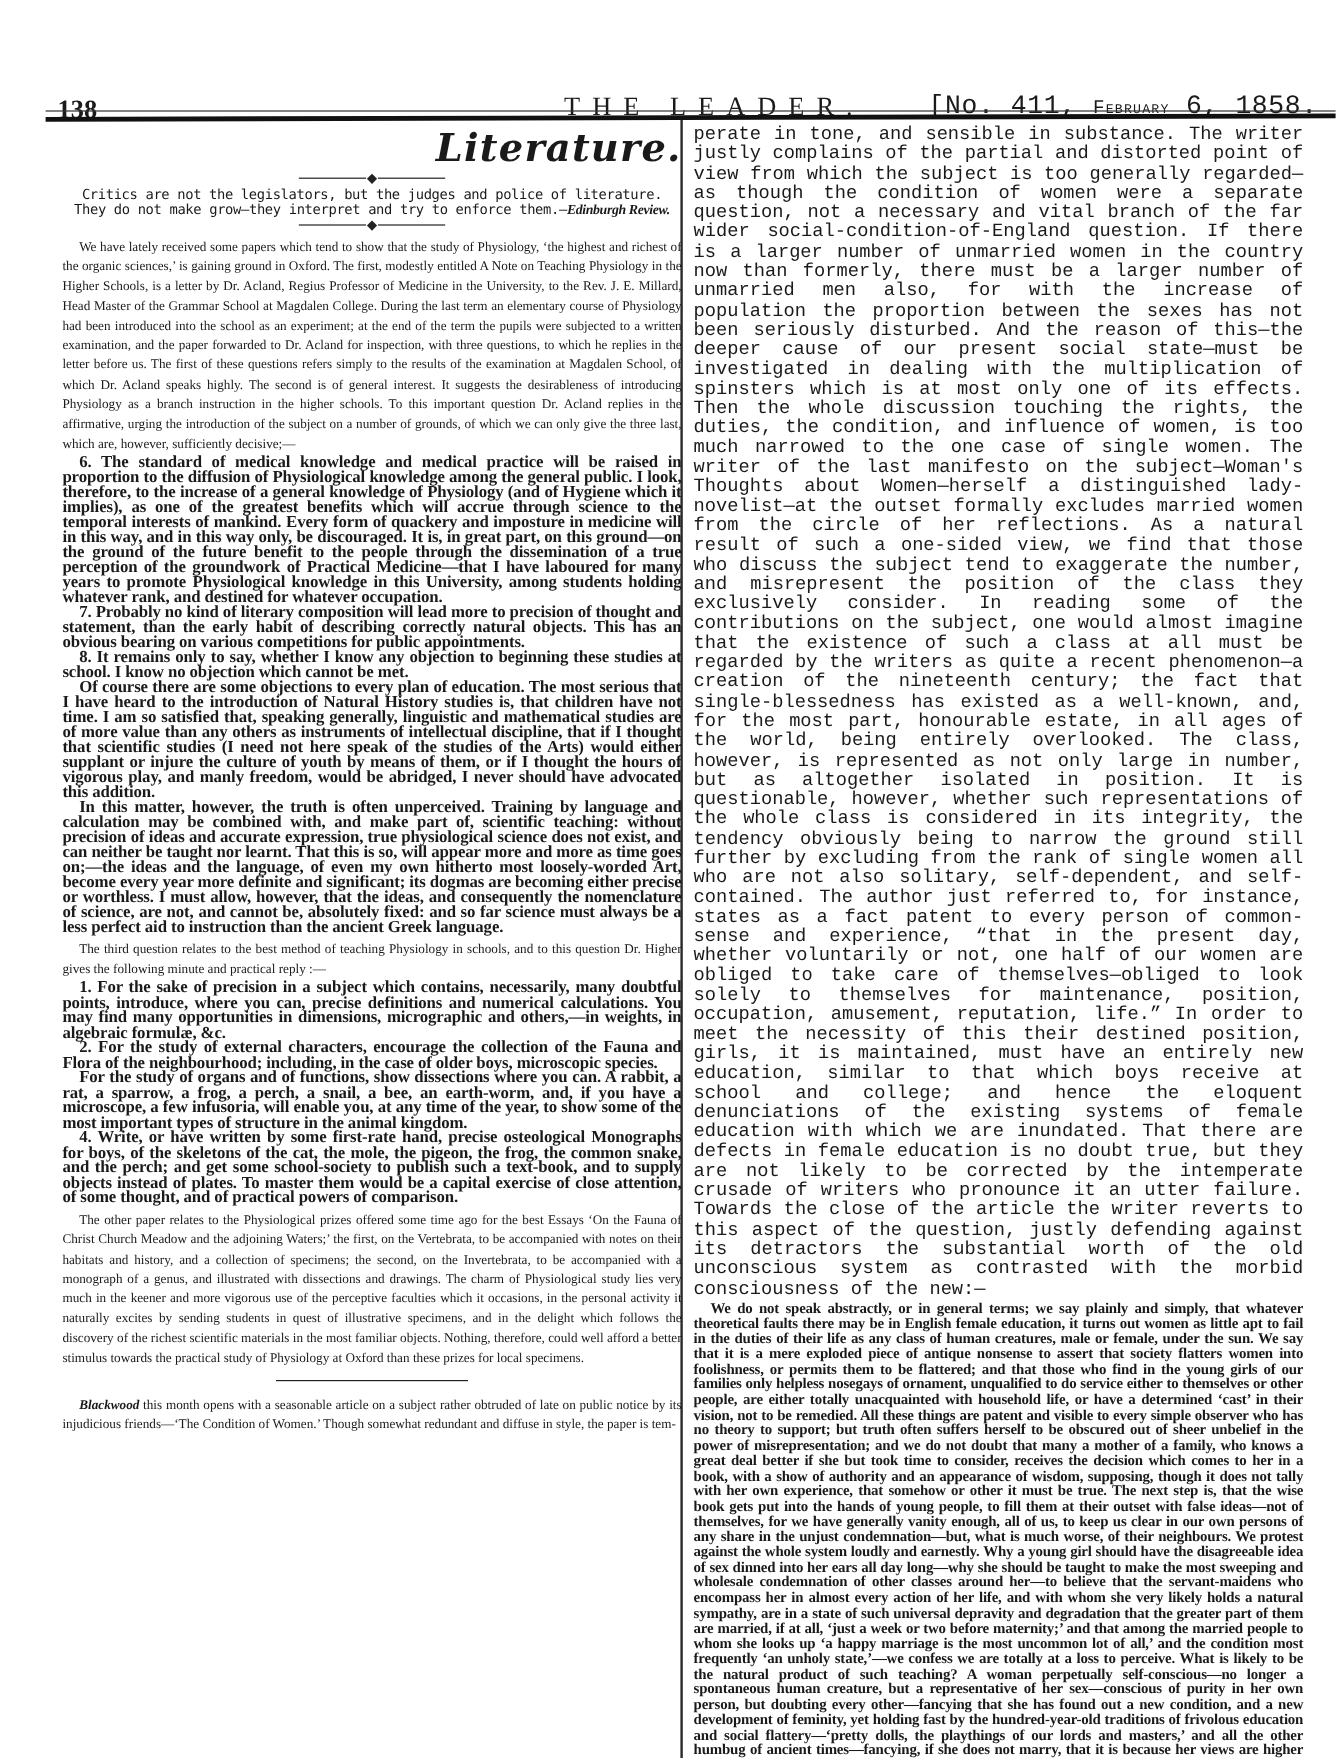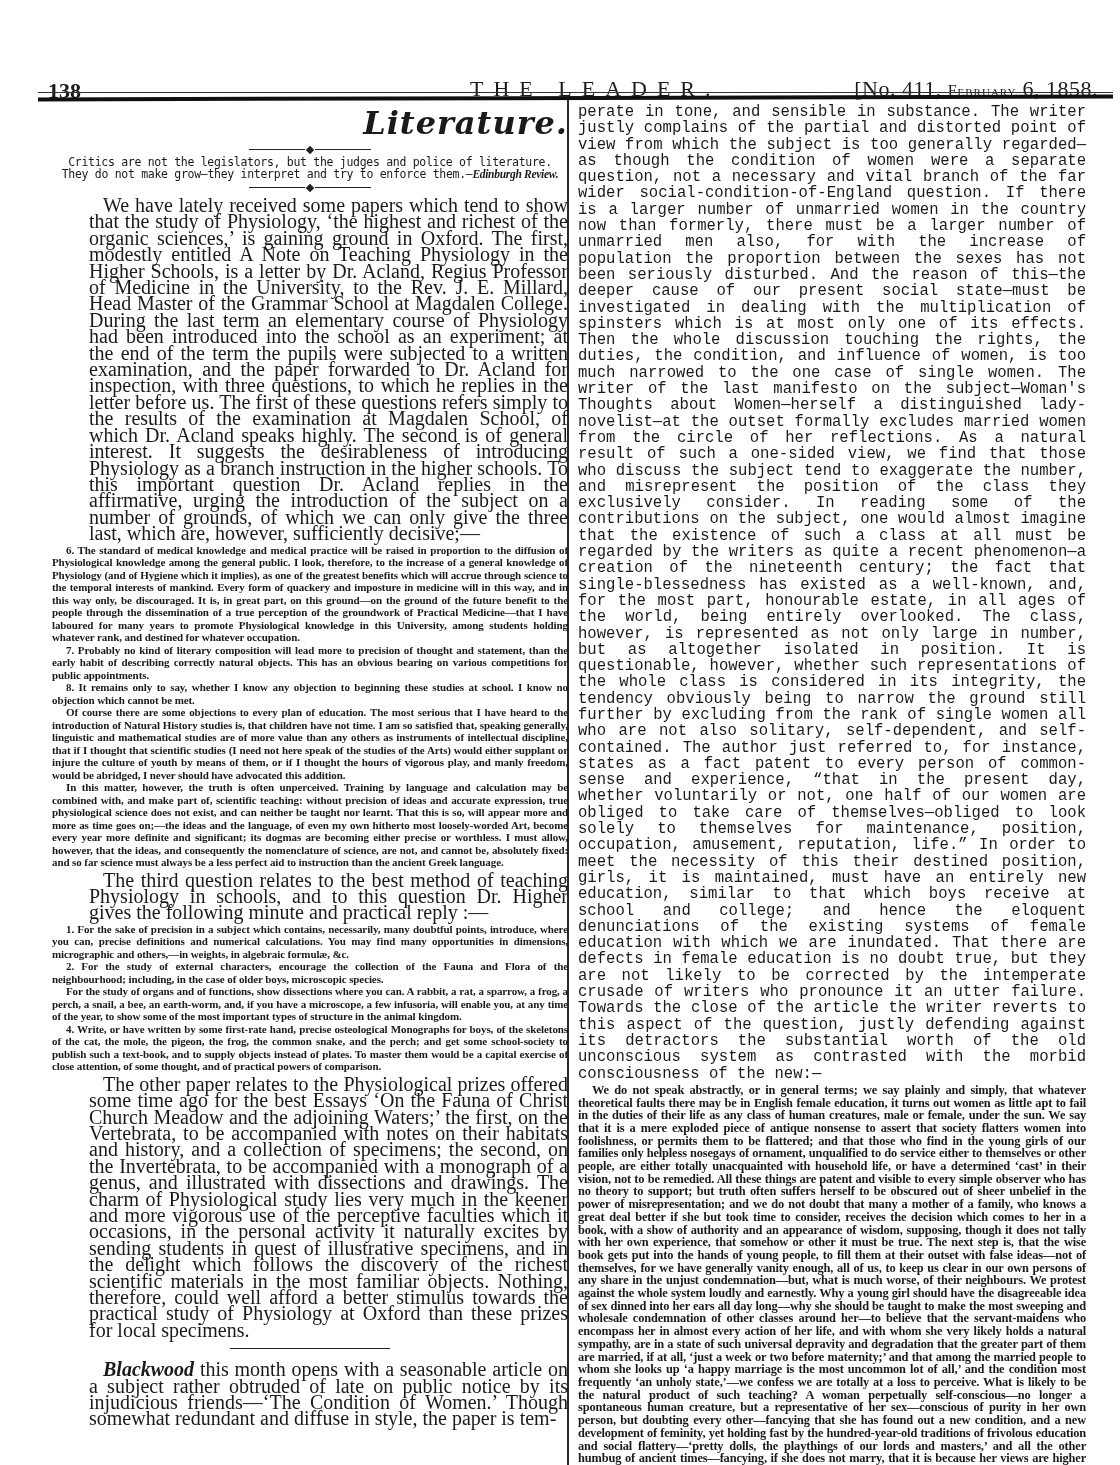--- a/index.html
+++ b/index.html
@@ -1,39 +1,39 @@
 <!DOCTYPE html>
 <html><head>
 <meta charset="utf-8">
 <style>
   html, body { margin: 0; padding: 0; background: #ffffff; }
   body { width: 1120px; height: 1465px; position: relative; overflow: hidden; color: #1a1a1a; font-family: "DejaVu Serif", serif; }
   .masthead { position: absolute; top: 72px; left: 48px; width: 1060px; height: 30px; }
   .page-number { position: absolute; left: 0; top: 6px; font-size: 22px; font-weight: bold; font-family: "Liberation Serif", serif; }
   .paper-title { position: absolute; left: 422px; top: 4px; font-size: 22px; letter-spacing: 10px; font-family: "Liberation Serif", serif; }
-  .issue-info { position: absolute; right: 10px; top: 4px; font-size: 22px; font-family: Liberation Serif, serif; letter-spacing: 0.5px; }
+  .issue-info { position: absolute; right: 10px; top: 4px; font-size: 22px; font-family: Liberation Mono, monospace; letter-spacing: 0.5px; }
   .issue-info .sc { font-size: 16px; letter-spacing: 1px; }
   .rule-thick { position: absolute; top: 96px; left: 38px; width: 1075px; height: 4px; background: #111; transform: rotate(-0.15deg); }
   .rule-thin { position: absolute; top: 92px; left: 38px; width: 1075px; height: 1px; background: #333; }
   .col-divider { position: absolute; top: 100px; left: 567px; width: 2px; height: 1365px; background: #2a2a2a; }
 
   .col { position: absolute; top: 104px; font-family: "Liberation Serif", serif; text-align: justify; }
   .col-left { left: 52px; width: 516px; }
   .col-right { left: 578px; width: 508px; }
 
   .section-title { text-align: right; font-size: 32px; font-family: "DejaVu Serif", serif; font-weight: bold; font-style: italic; letter-spacing: 1px; margin: 0 0 2px 0; }
   .ornament { text-align: center; font-size: 10px; line-height: 10px; margin: 2px 0; }
   .ornament span { display: inline-block; width: 56px; height: 1px; background: #222; vertical-align: middle; }
   .ornament b { display: inline-block; width: 6px; height: 6px; background: #222; transform: rotate(45deg); vertical-align: middle; margin: 0 2px; }
   .epigraph { font-size: 11.5px; line-height: 12px; text-align: center; font-family: "DejaVu Sans Mono", monospace; letter-spacing: -0.3px; }
   .epigraph i { font-family: "Liberation Serif", serif; font-weight: bold; }
 
   p { margin: 0; }
-  .body { font-size: 20px; line-height: 16.4px; text-indent: 14px; margin-left: 37px; }
-  .small { font-size: 11px; line-height: 12.5px; text-indent: 14px; font-weight: bold; letter-spacing: -0.1px; }
+  .body { font-size: 11px; line-height: 16.4px; text-indent: 14px; }
+  .small { font-size: 14px; line-height: 12.5px; text-indent: 14px; font-weight: bold; letter-spacing: -0.1px; }
   .small.first { margin-top: 2px; }
   .gap { height: 3px; }
   .short-rule { width: 160px; height: 1px; background: #222; margin: 10px auto 12px auto; }
   .sc { font-variant: small-caps; }
   .rbody { font-size: 15.6px; line-height: 16.3px; text-indent: 0; font-family: Liberation Mono, monospace; }
   .rsmall { font-size: 12.4px; line-height: 12.7px; text-indent: 14px; font-weight: bold; letter-spacing: -0.15px; }
 </style>
 </head>
 <body>
 

